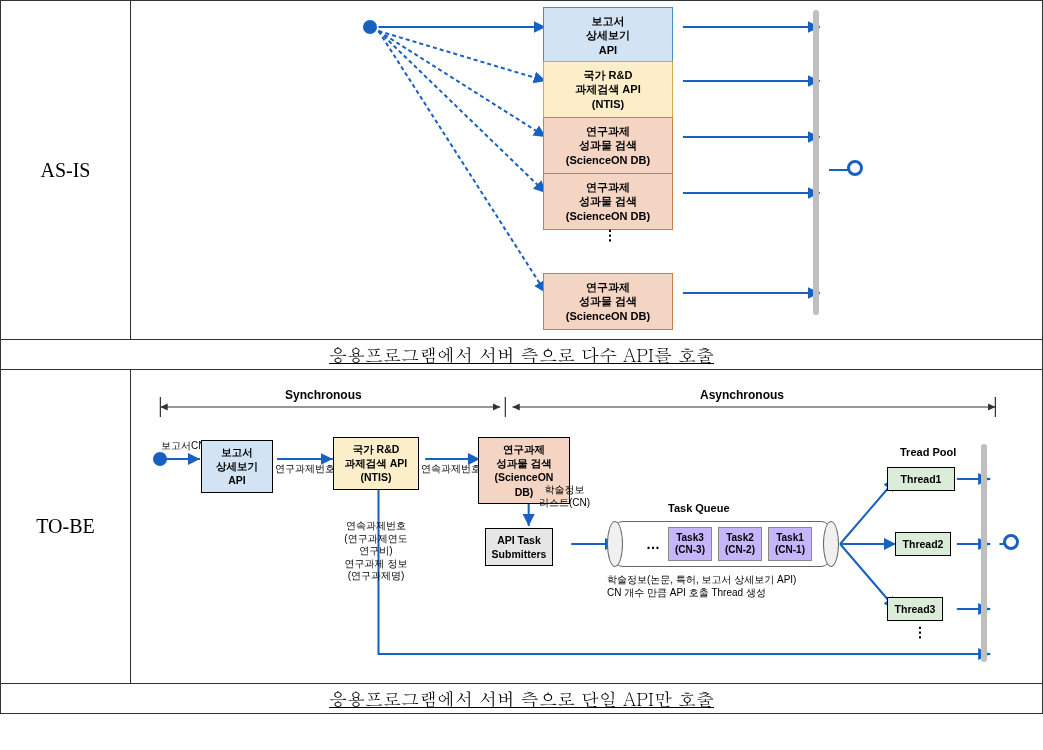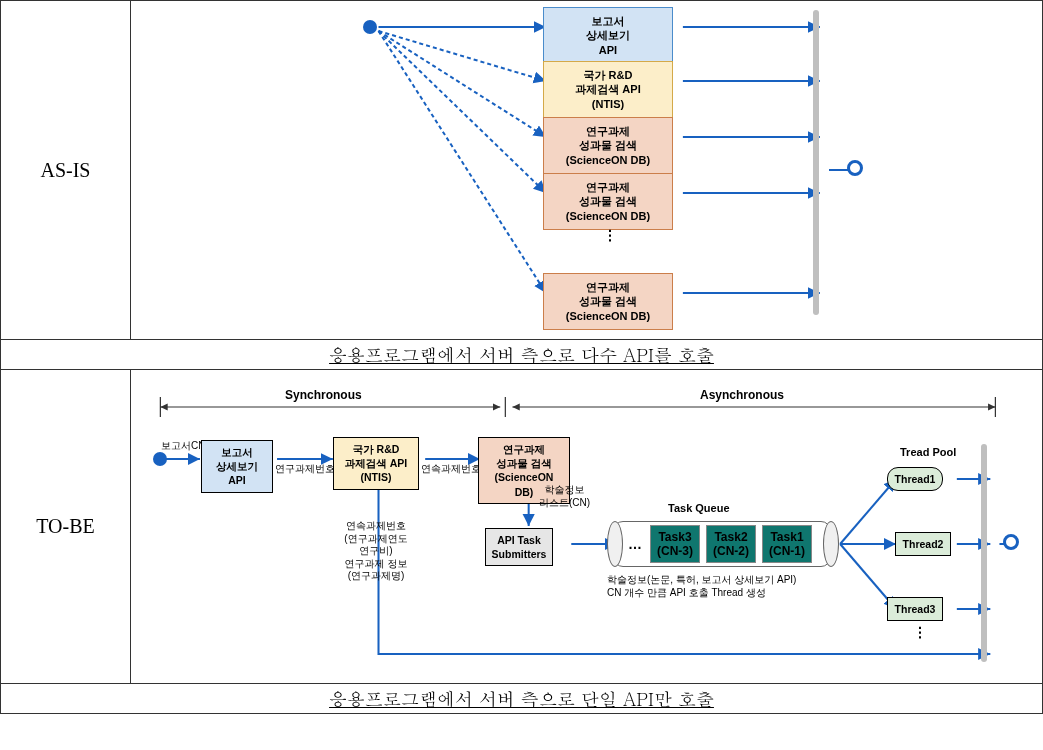--- a/index.html
+++ b/index.html
@@ -118,24 +118,24 @@
     display: flex;
     align-items: center;
     justify-content: flex-end;
     gap: 6px;
     padding: 0 18px 0 10px;
     font-size: 10px;
   }
   .task-item {
     border: 1px solid #888;
     padding: 4px 6px;
-    font-size: 12px;
+    font-size: 10px;
     text-align: center;
     line-height: 1.2;
-    background: #0f766e;
+    background: #c4b5fd;
     font-weight: bold;
   }
   .queue-title {
     position: absolute;
     font-size: 11px;
     font-weight: bold;
   }
   .queue-cap {
     position: absolute;
     width: 16px;
@@ -269,21 +269,21 @@
           <div class="task-item">Task3<br>(CN-3)</div>
           <div class="task-item">Task2<br>(CN-2)</div>
           <div class="task-item">Task1<br>(CN-1)</div>
         </div>
         <div class="queue-cap" style="left:472px; top:147px; height:46px;"></div>
         <div class="queue-cap" style="left:688px; top:147px; height:46px;"></div>
 
         <div class="tiny-label tiny-label-multiline" style="left:472px; top:200px; width:215px; text-align:left;">학술정보(논문, 특허, 보고서 상세보기 API)<br>CN 개수 만큼 API 호출 Thread 생성</div>
 
         <div class="section-label" style="left:765px; top:72px; font-size:11px;">Tread Pool</div>
-        <div class="tobe-box green-box" style="left:752px; top:93px; width:56px;border-radius:11px;">Thread1</div>
+        <div class="tobe-box green-box" style="left:752px; top:93px; width:68px;">Thread1</div>
         <div class="tobe-box green-box" style="left:752px; top:158px; width:56px;margin-left:8px;">Thread2</div>
         <div class="tobe-box green-box" style="left:752px; top:223px; width:56px;">Thread3</div>
         <div class="dots" style="position:absolute; left:778px; top:250px;">⋮</div>
 
         <div class="end-bar" style="left:846px; top:70px; height:218px;"></div>
         <div class="end-circle" style="left:868px; top:160px;"></div>
       </div>
     </td>
   </tr>
   <tr>

